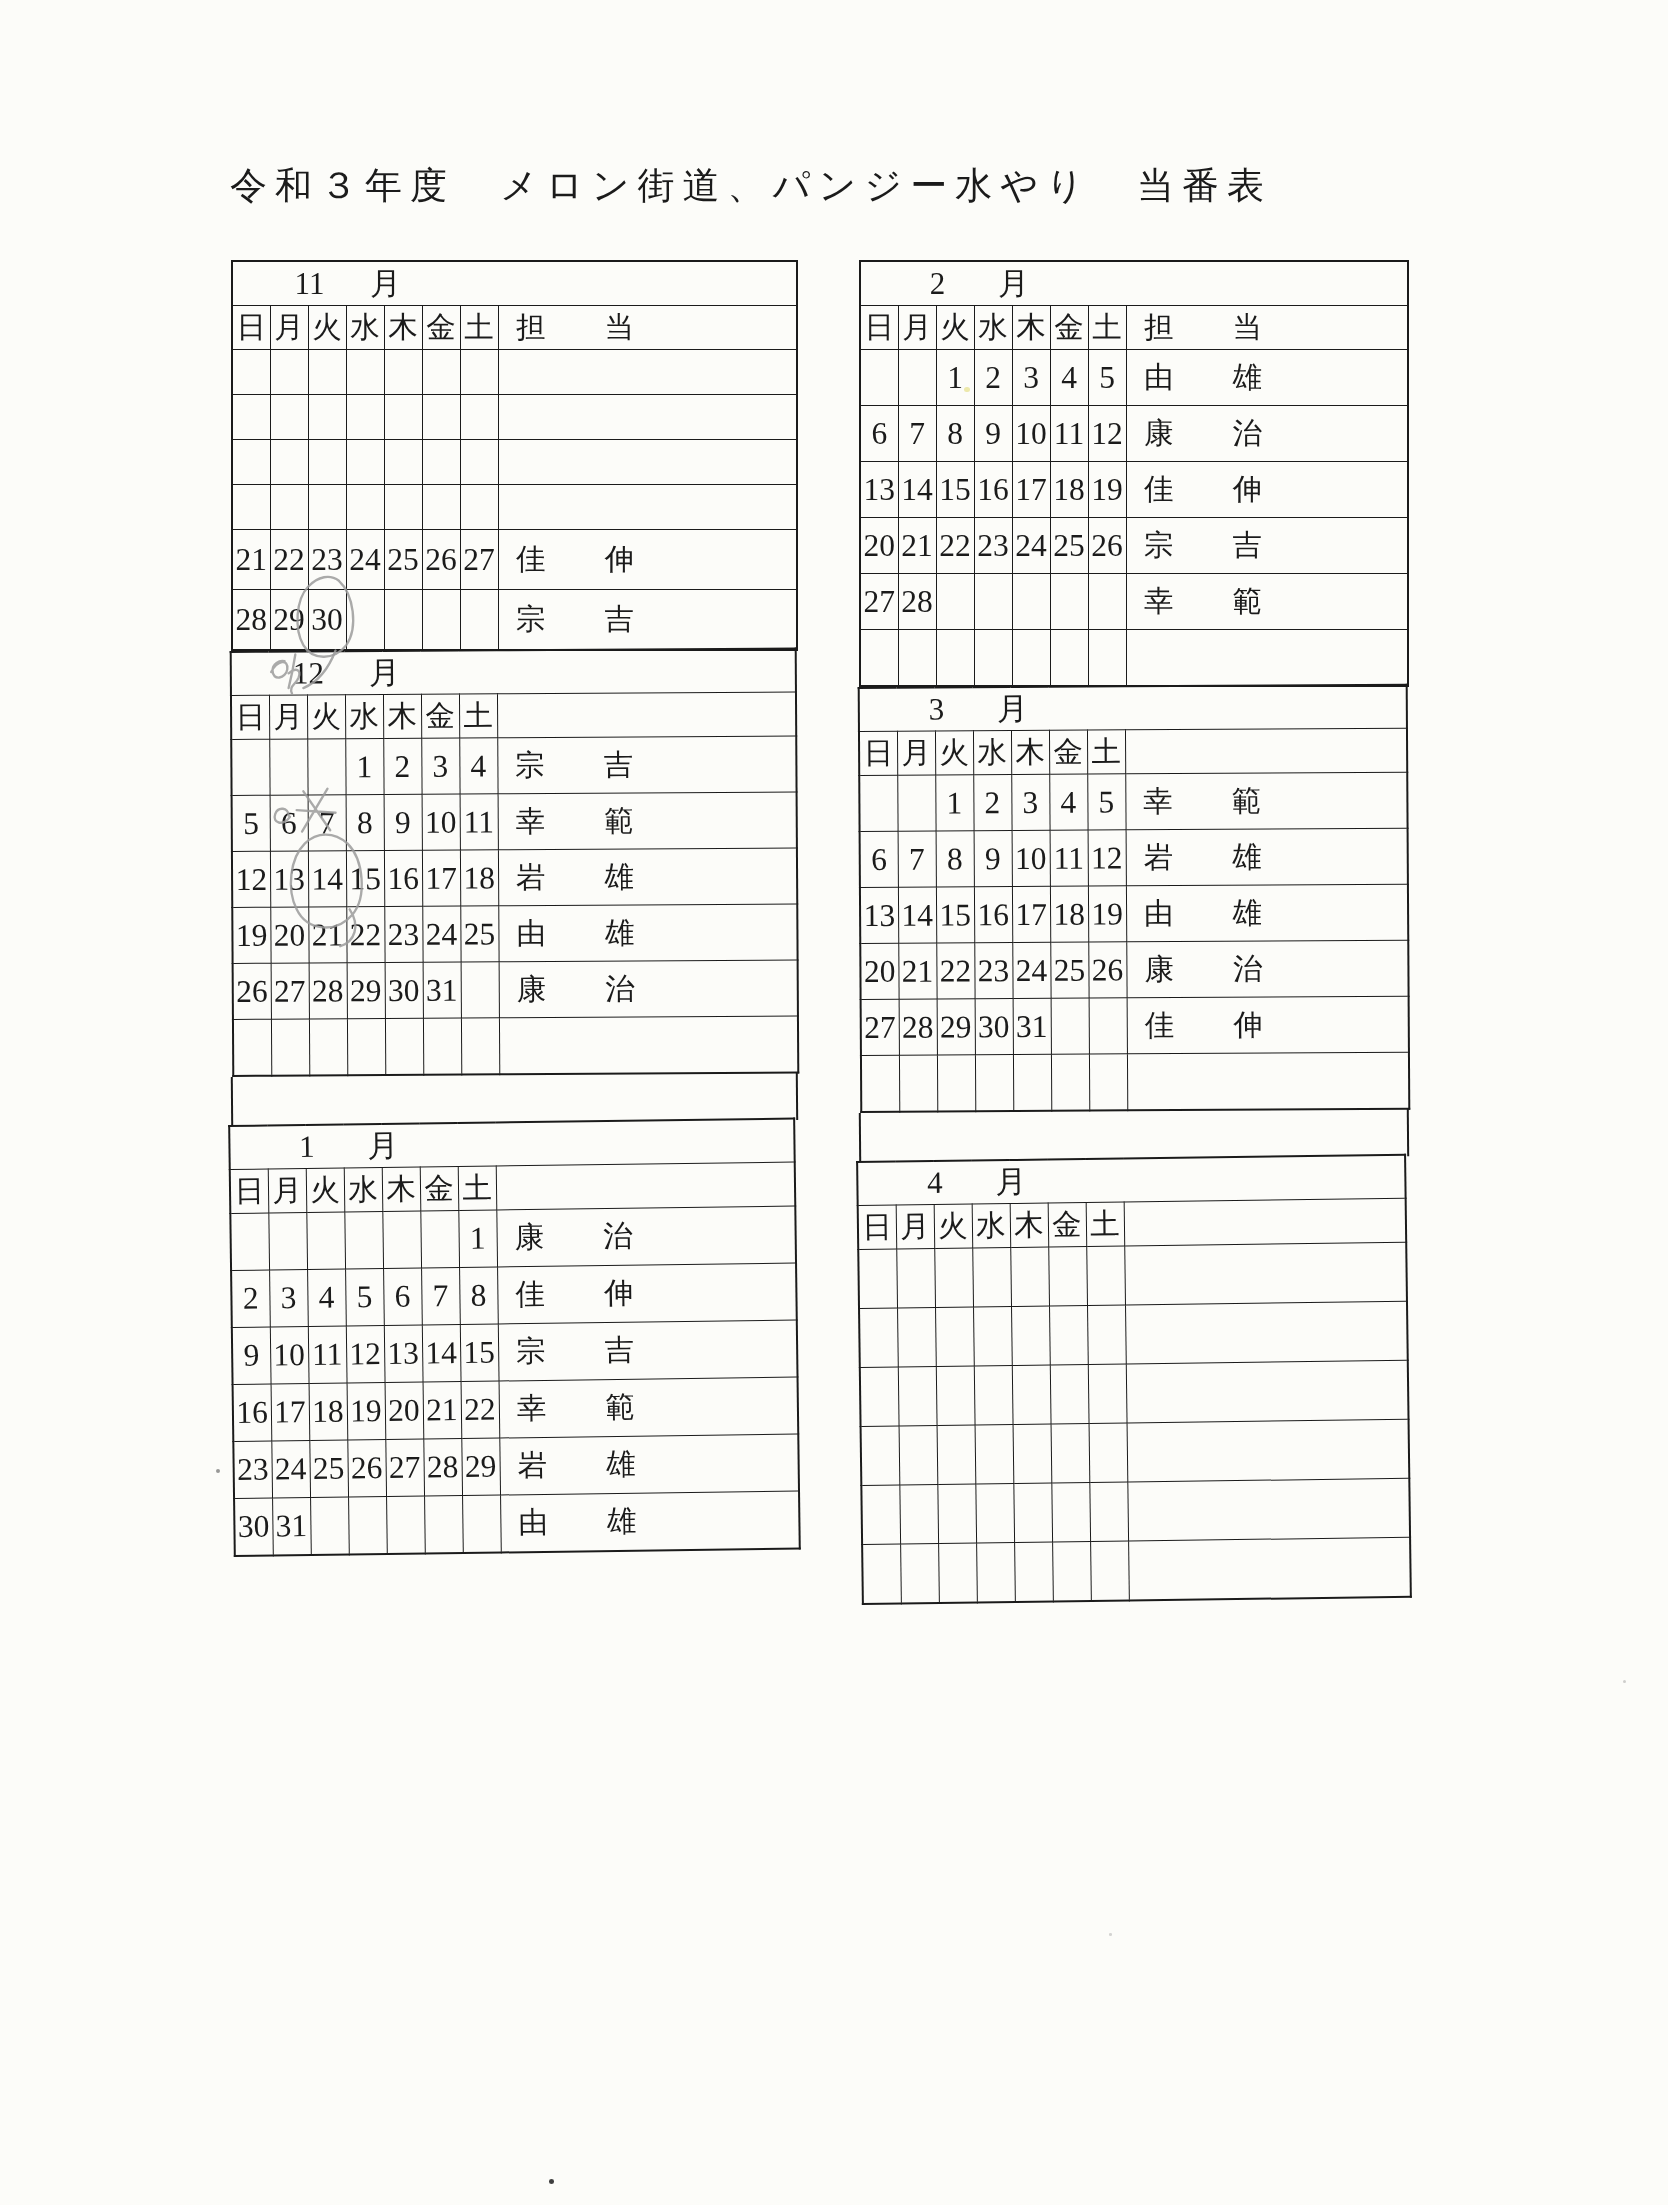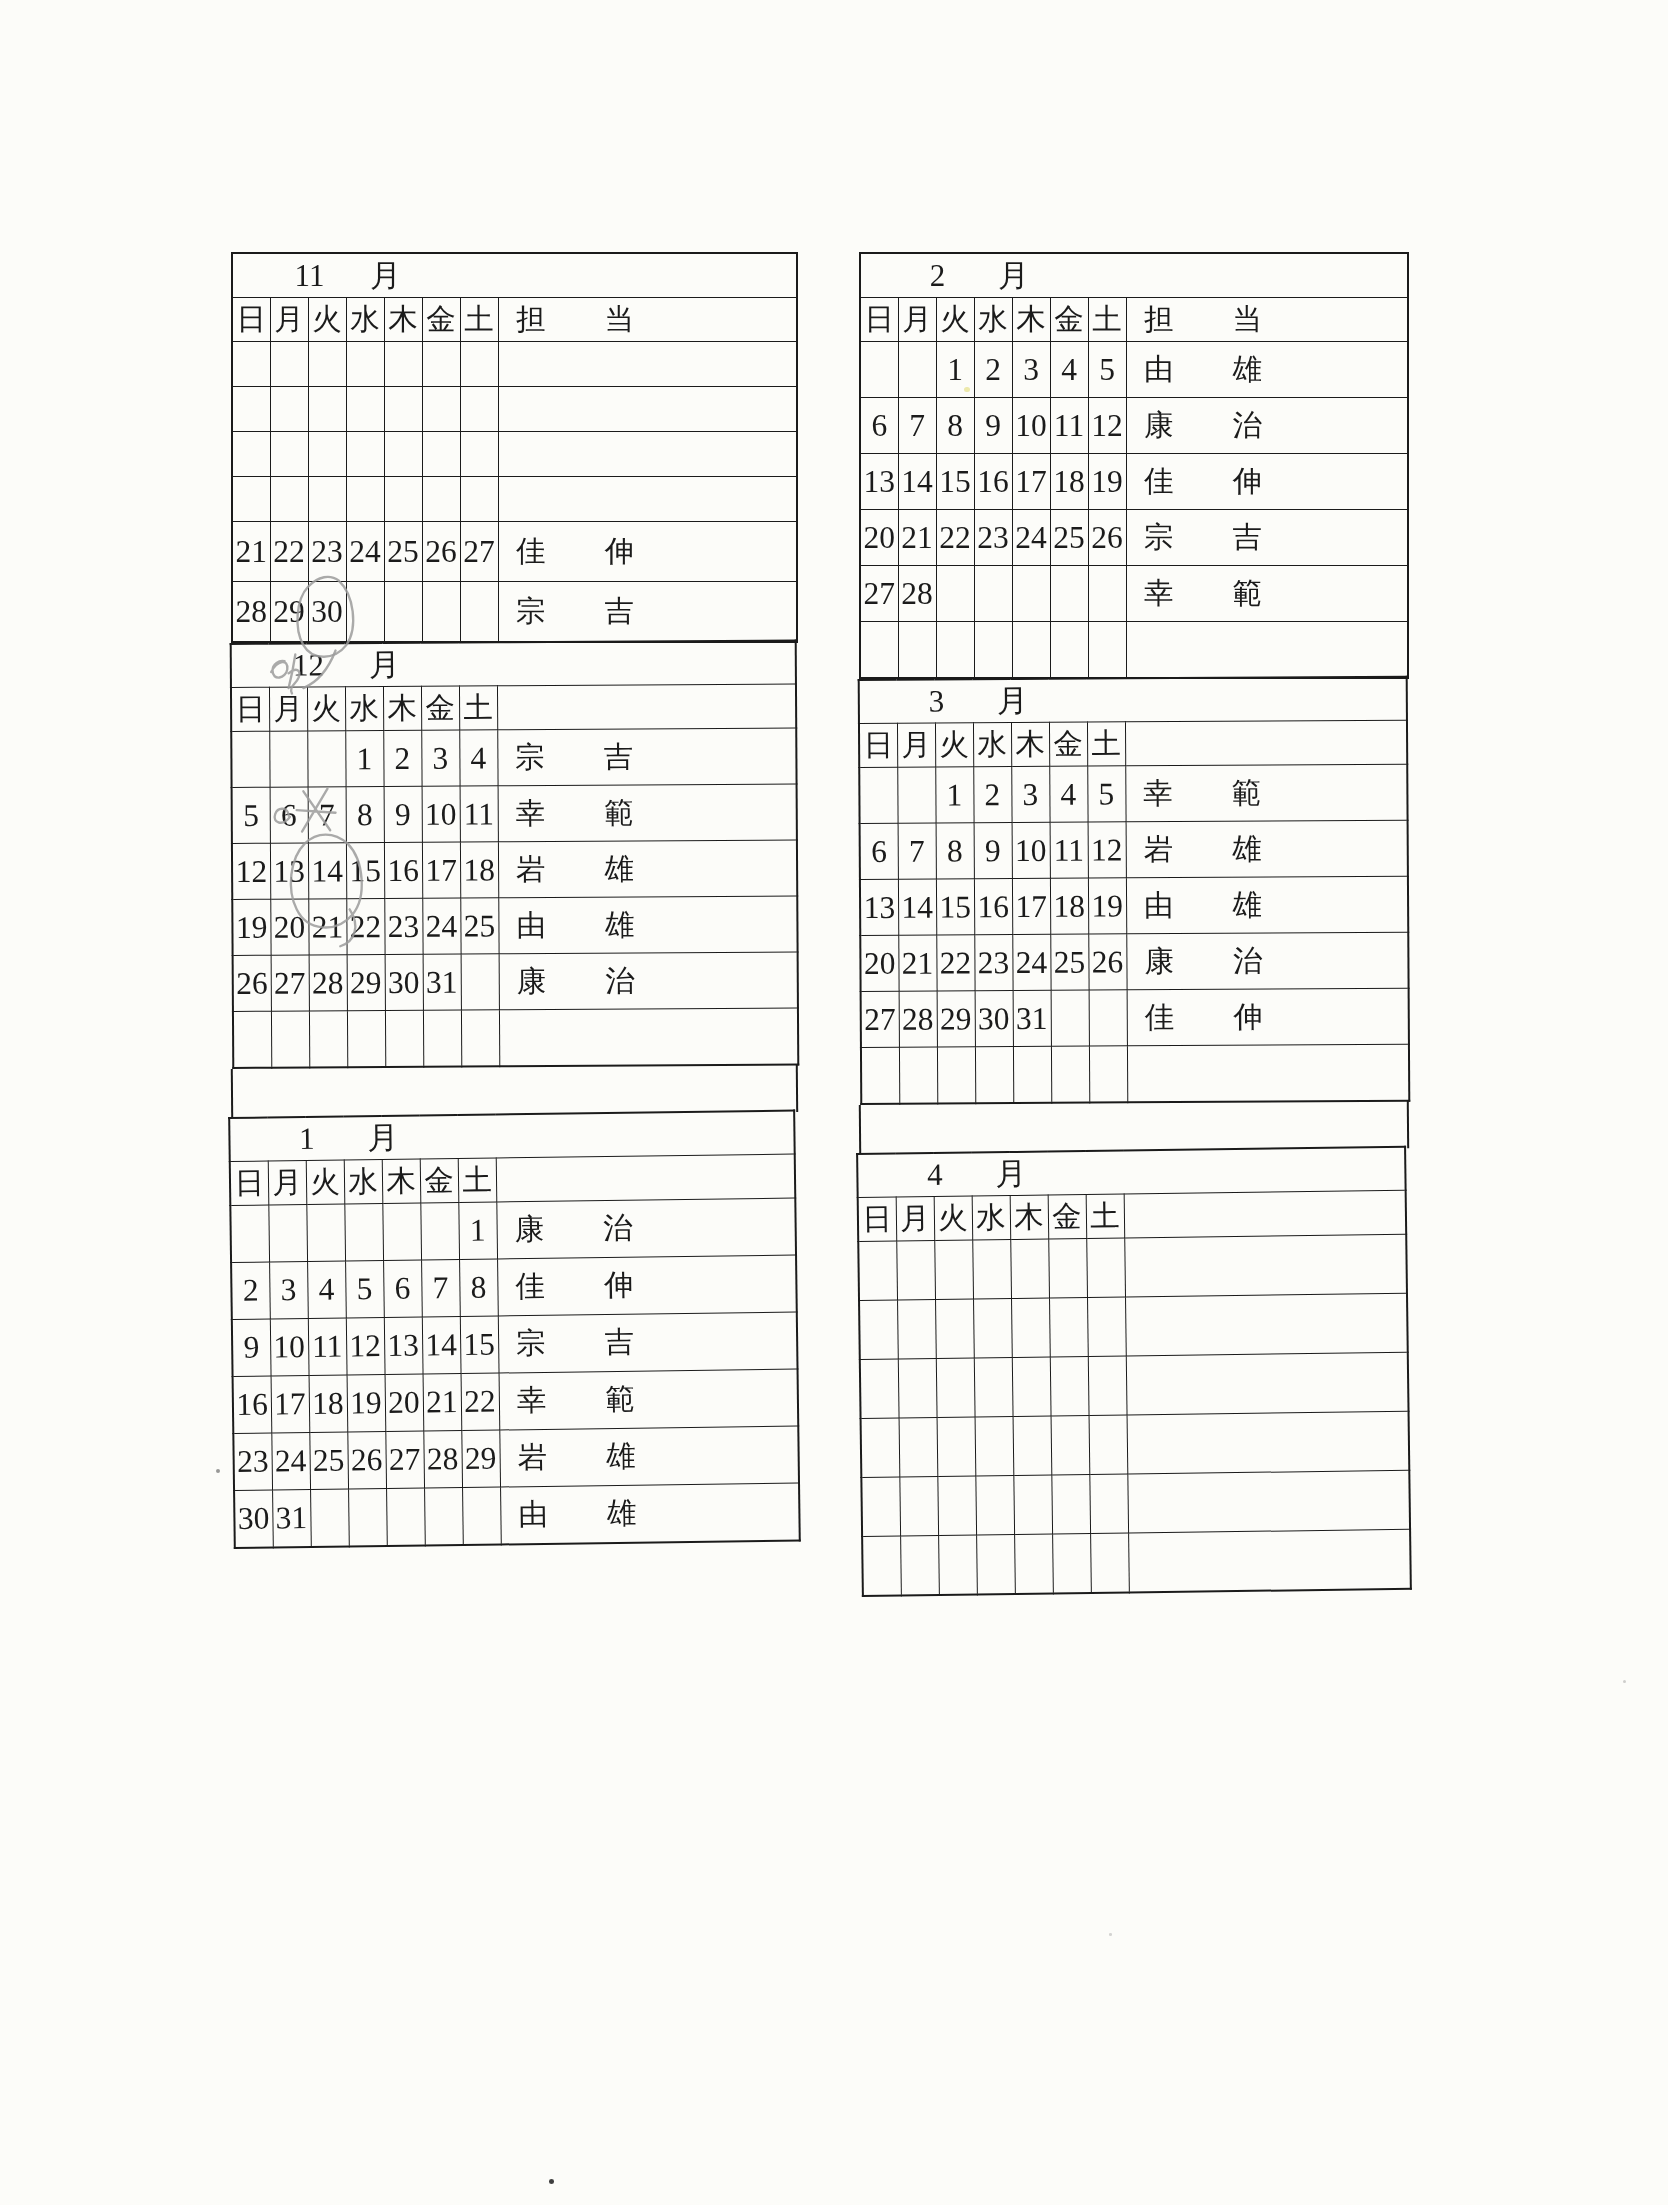--- a/index.html
+++ b/index.html
@@ -15,21 +15,21 @@
     color:var(--ink);
     position:relative;
     overflow:hidden;
   }
   .page{position:absolute;inset:0;}
   .page-title{
     position:absolute;left:230px;top:161px;margin:0;
     font-size:37px;font-weight:normal;letter-spacing:8px;
     color:var(--ink);white-space:nowrap;
   }
-  .col{position:absolute;top:252px;}
+  .col{position:absolute;top:260px;}
   .col-left{left:231px;width:567px;}
   .col-right{left:859px;width:550px;}
 
   table.month-table{
     border-collapse:collapse;width:100%;table-layout:fixed;
     border:2px solid var(--ink);
     background:transparent;
   }
   .month-table td{
     border:1.3px solid var(--ink);
@@ -72,20 +72,21 @@
   .pencil-layer{position:absolute;left:0;top:0;width:1669px;height:2205px;pointer-events:none;}
   .pencil-layer path{stroke:var(--pencil);stroke-width:3.5;fill:none;stroke-linecap:round;opacity:.85;}
 
   .speck{position:absolute;border-radius:50%;}
 </style>
 </head>
 <body>
 
 <div class="page">
 
+  <h1 class="page-title">令和３年度　メロン街道、パンジー水やり　当番表</h1>
 
   <div class="col col-left">
   <table class="month-table m11 first">
     <colgroup>
       <col class="day-col">
           <col class="day-col">
           <col class="day-col">
           <col class="day-col">
       <col class="day-col">
           <col class="day-col">

